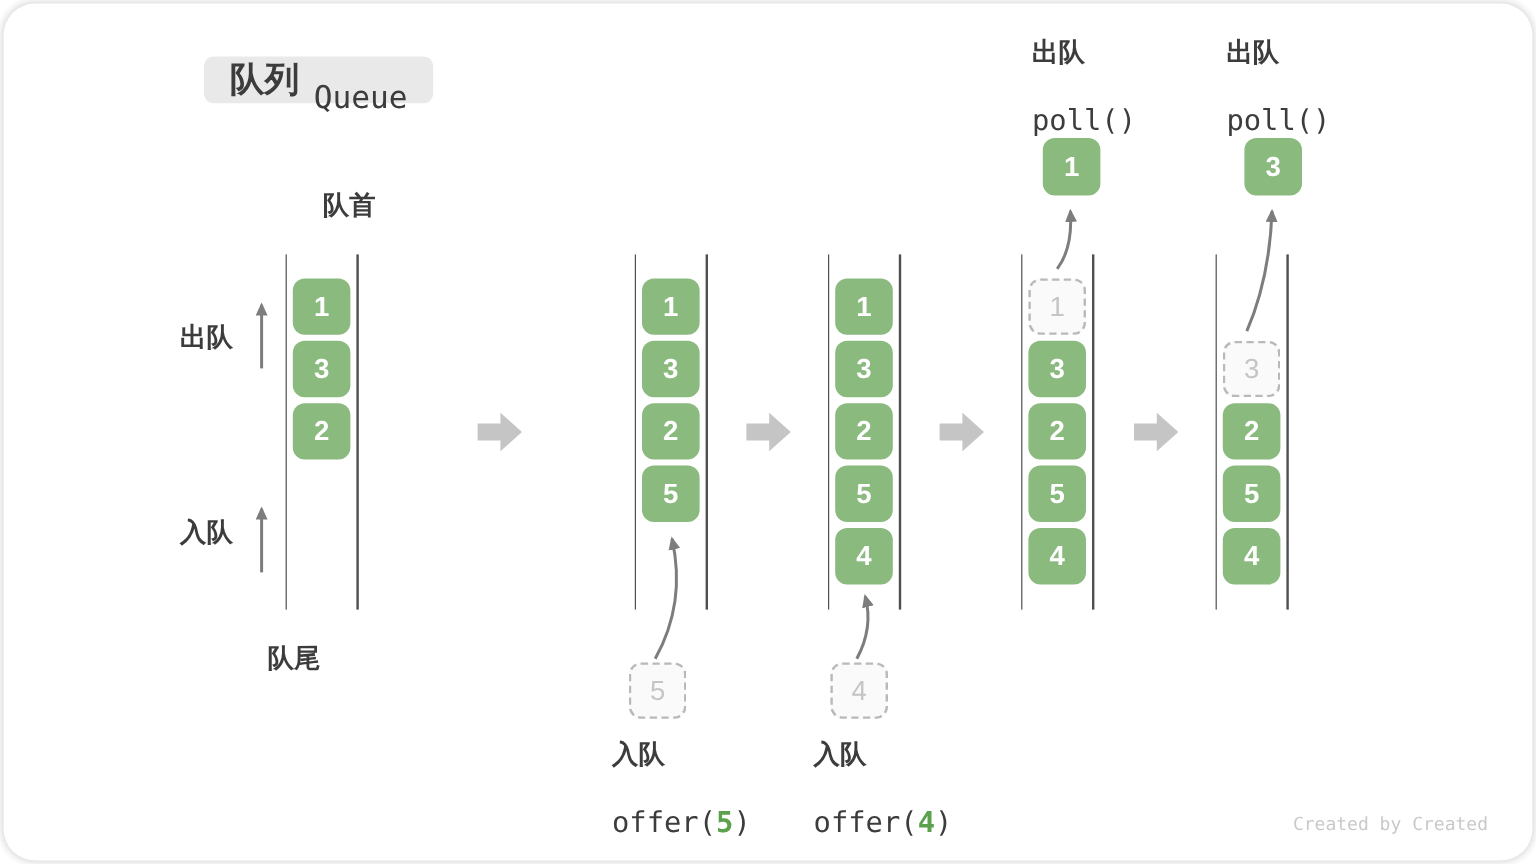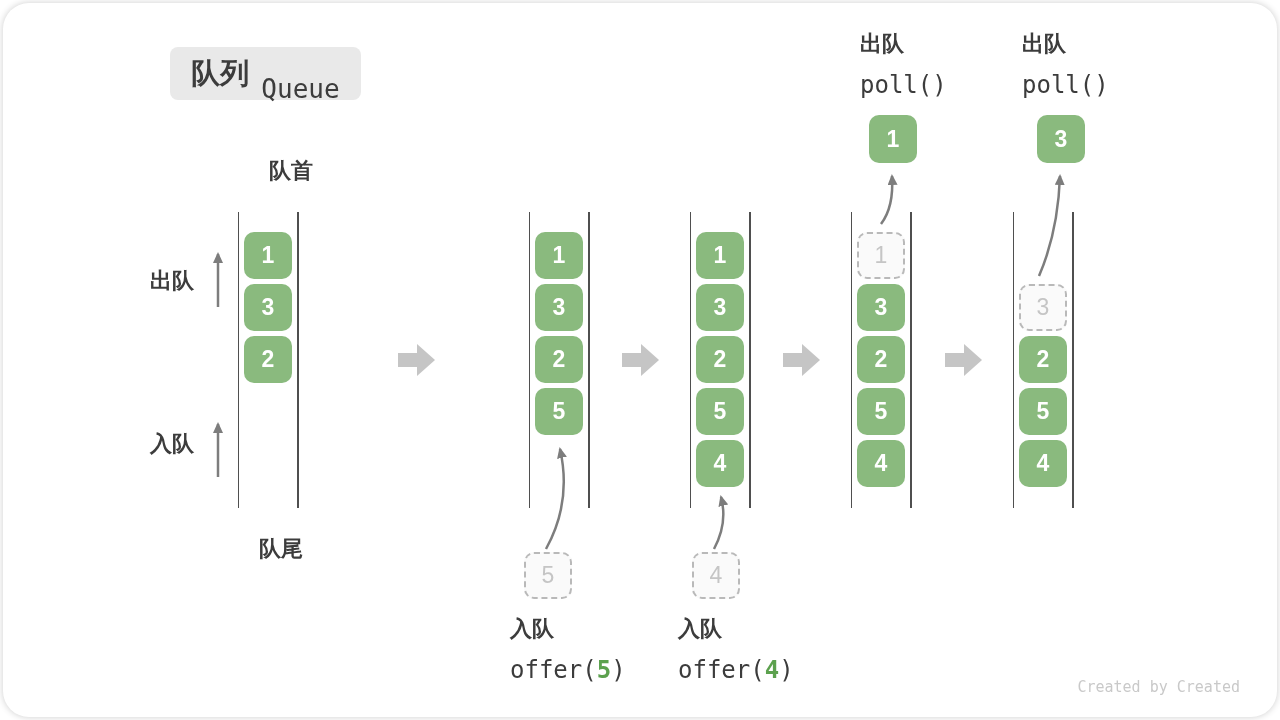--- a/index.html
+++ b/index.html
@@ -2,52 +2,52 @@
 <html><head>
 <meta charset="utf-8">
 <style>
   html,body{margin:0;padding:0;background:#ffffff;}
   .canvas{position:relative;width:1280px;height:720px;overflow:hidden;
           font-family:"Liberation Sans",sans-serif;}
   .card{position:absolute;left:3px;top:3px;right:3px;bottom:3px;background:#fff;
         border-radius:26px;box-shadow:0 0 7px rgba(0,0,0,0.20);}
   .layer{position:absolute;left:0;top:0;width:1280px;height:720px;}
 
-  .title-box{position:absolute;left:170px;top:47px;width:191px;height:53px;
+  .title-box{position:absolute;left:170px;top:47px;width:191px;height:39px;
              background:var(--title-bg);border-radius:8px;display:flex;
              align-items:center;justify-content:center;gap:12px;}
   .title-zh{font-size:29px;font-weight:700;color:var(--text-dark);}
   .title-en{font-family:"DejaVu Sans Mono",monospace;font-size:26px;color:var(--text-dark);margin-top:31px;}
 
   .cjk{font-weight:700;font-size:22px;color:var(--text-dark);line-height:30px;}
   .mono{font-family:"DejaVu Sans Mono",monospace;font-size:24px;color:var(--text-dark);line-height:30px;}
 
   .lbl{position:absolute;width:90px;}
   .lbl-front{left:223px;top:156px;text-align:right;}
-  .lbl-rear{left:213px;top:534px;text-align:right;}
+  .lbl-rear{left:223px;top:534px;text-align:left;}
   .lbl-deq{left:150px;top:266px;}
   .lbl-enq{left:150px;top:429px;}
 
   .vline{position:absolute;top:212px;height:296px;width:1.5px;background:var(--line-dark);}
 
   .box{position:absolute;width:48px;height:47px;border-radius:10px;
        display:flex;align-items:center;justify-content:center;
        font-size:23px;font-weight:600;color:#fff;box-sizing:border-box;}
   .box.solid{background:var(--green);}
   .box.dashed{background:#fafafa;border:2px dashed var(--dashed-border);
               color:var(--dashed-text);font-weight:400;}
   .box.floating{height:48px;}
 
   .op{position:absolute;}
   .op .arg{color:var(--code-green);font-weight:700;}
   .op-enq1{left:510px;top:614px;}
   .op-enq2{left:678px;top:614px;}
   .op-deq1{left:860px;top:29px;}
   .op-deq2{left:1022px;top:29px;}
-  .op .mono{margin-top:11px;}
+  .op .mono{margin-top:26px;}
 
   .watermark{position:absolute;right:40px;bottom:24px;
              font-family:"DejaVu Sans Mono",monospace;font-size:15px;
              color:var(--watermark);}
 </style>
 </head>
 <body>
 
 <div class="canvas" style="--green: #8aba7e; --code-green: #5ca14e; --text-dark: #3c3c3c; --line-dark: #4f4f4f; --dashed-border: #b9b9b9; --dashed-text: #c5c5c5; --title-bg: #e9e9e9; --watermark: #c9c9c9;">
   <div class="card"></div>

